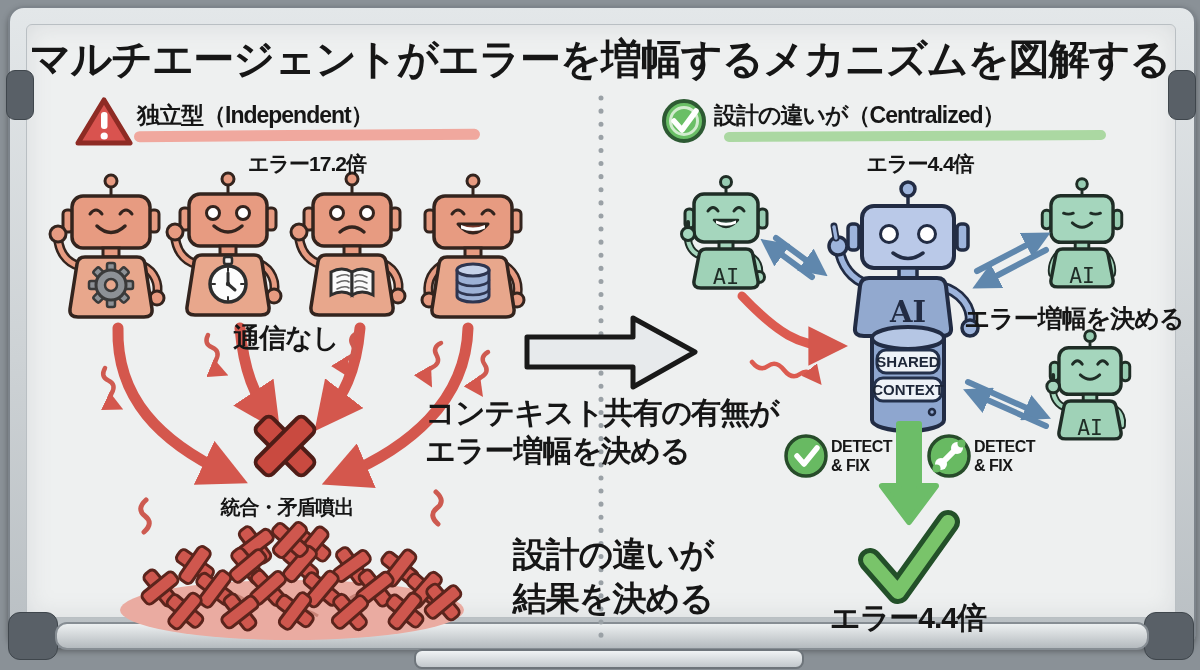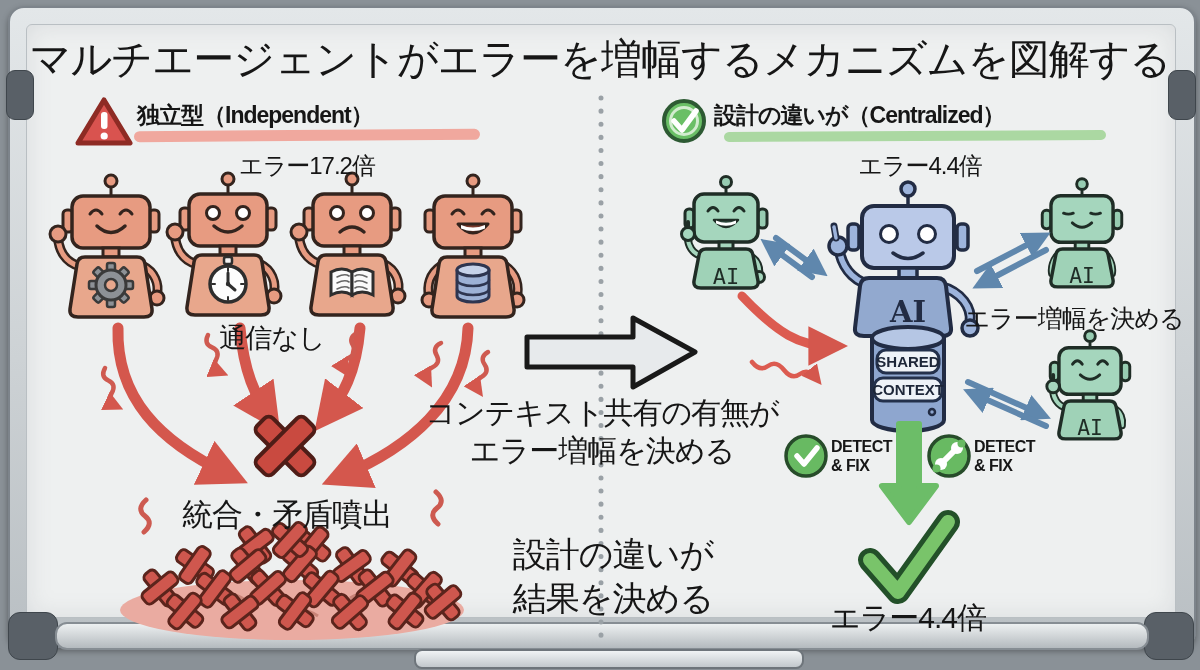--- a/index.html
+++ b/index.html
@@ -17,28 +17,28 @@
   .cap.bl{left:8px;top:612px;width:48px;height:46px;border-radius:12px;}
   .cap.br{left:1144px;top:612px;width:48px;height:46px;border-radius:12px;}
   .tray{position:absolute;left:55px;top:622px;width:1090px;height:24px;border-radius:12px;
         background:linear-gradient(180deg,#edf0f1,#b4babe);border:2px solid #868d93;}
   .marker{position:absolute;left:414px;top:649px;width:386px;height:16px;border-radius:8px;
         background:linear-gradient(180deg,#f0f3f4,#c2c8cc);border:2px solid #6e757b;}
   .accent{position:absolute;z-index:1;border-radius:6px;}
   .accent.l{left:134px;top:130px;width:346px;height:11px;background:#f0a89e;transform:rotate(-.4deg);}
   .accent.r{left:724px;top:131px;width:382px;height:10px;background:#abd8a2;transform:rotate(-.3deg);}
   svg.art{position:absolute;left:0;top:0;z-index:2;}
-  .txt{position:absolute;z-index:3;color:#161616;font-weight:400;white-space:nowrap;
-       transform:translateX(-50%);text-align:center;letter-spacing:-1px;}
+  .txt{position:absolute;z-index:3;color:#161616;font-weight:700;white-space:nowrap;
+       transform:translateX(-50%);letter-spacing:-1px;}
   .txt-l{position:absolute;z-index:3;color:#161616;font-weight:900;white-space:nowrap;letter-spacing:-1px;}
   .title{font-size:41px;}
   .heading{font-size:23px;}
-  .mult{font-size:24px;}
+  .mult{font-size:21px;}
   .small-note{font-size:27px;}
-  .fail{font-size:31px;}
+  .fail{font-size:20px;}
   .note1{font-size:30px;line-height:38px;}
   .note2{font-size:34px;line-height:44px;}
   .ctx{font-size:25px;}
   .detect{font-size:16px;line-height:19px;font-weight:800;letter-spacing:-.5px;}
   .bmult{font-size:30px;}
 </style>
 </head>
 <body>
 
 <div class="stage">
@@ -360,21 +360,21 @@
     <g fill="none" stroke-linecap="round" stroke-linejoin="round">
       <path d="M870 560 L898 592 L948 522" stroke="#235029" stroke-width="24"></path>
       <path d="M870 560 L898 592 L948 522" stroke="#79c46a" stroke-width="14"></path>
     </g>
   </svg>
 
   <div class="txt title" style="left:600px;top:32px">マルチエージェントがエラーを増幅するメカニズムを図解する</div>
 
   <div class="txt-l heading" style="left:137px;top:100px">独立型（Independent）</div>
   <div class="txt mult" style="left:307px;top:150px">エラー17.2倍</div>
-  <div class="txt small-note" style="left:272px;top:320px">通信なし</div>
+  <div class="txt small-note" style="left:286px;top:320px">通信なし</div>
   <div class="txt fail" style="left:287px;top:494px">統合・矛盾噴出</div>
 
   <div class="txt note2" style="left:613px;top:532px">
     <div>設計の違いが</div>
     <div>結果を決める</div>
   </div>
   <div class="txt note1" style="left:602px;top:394px">
     <div>コンテキスト共有の有無が</div>
     <div>エラー増幅を決める</div>
   </div>

